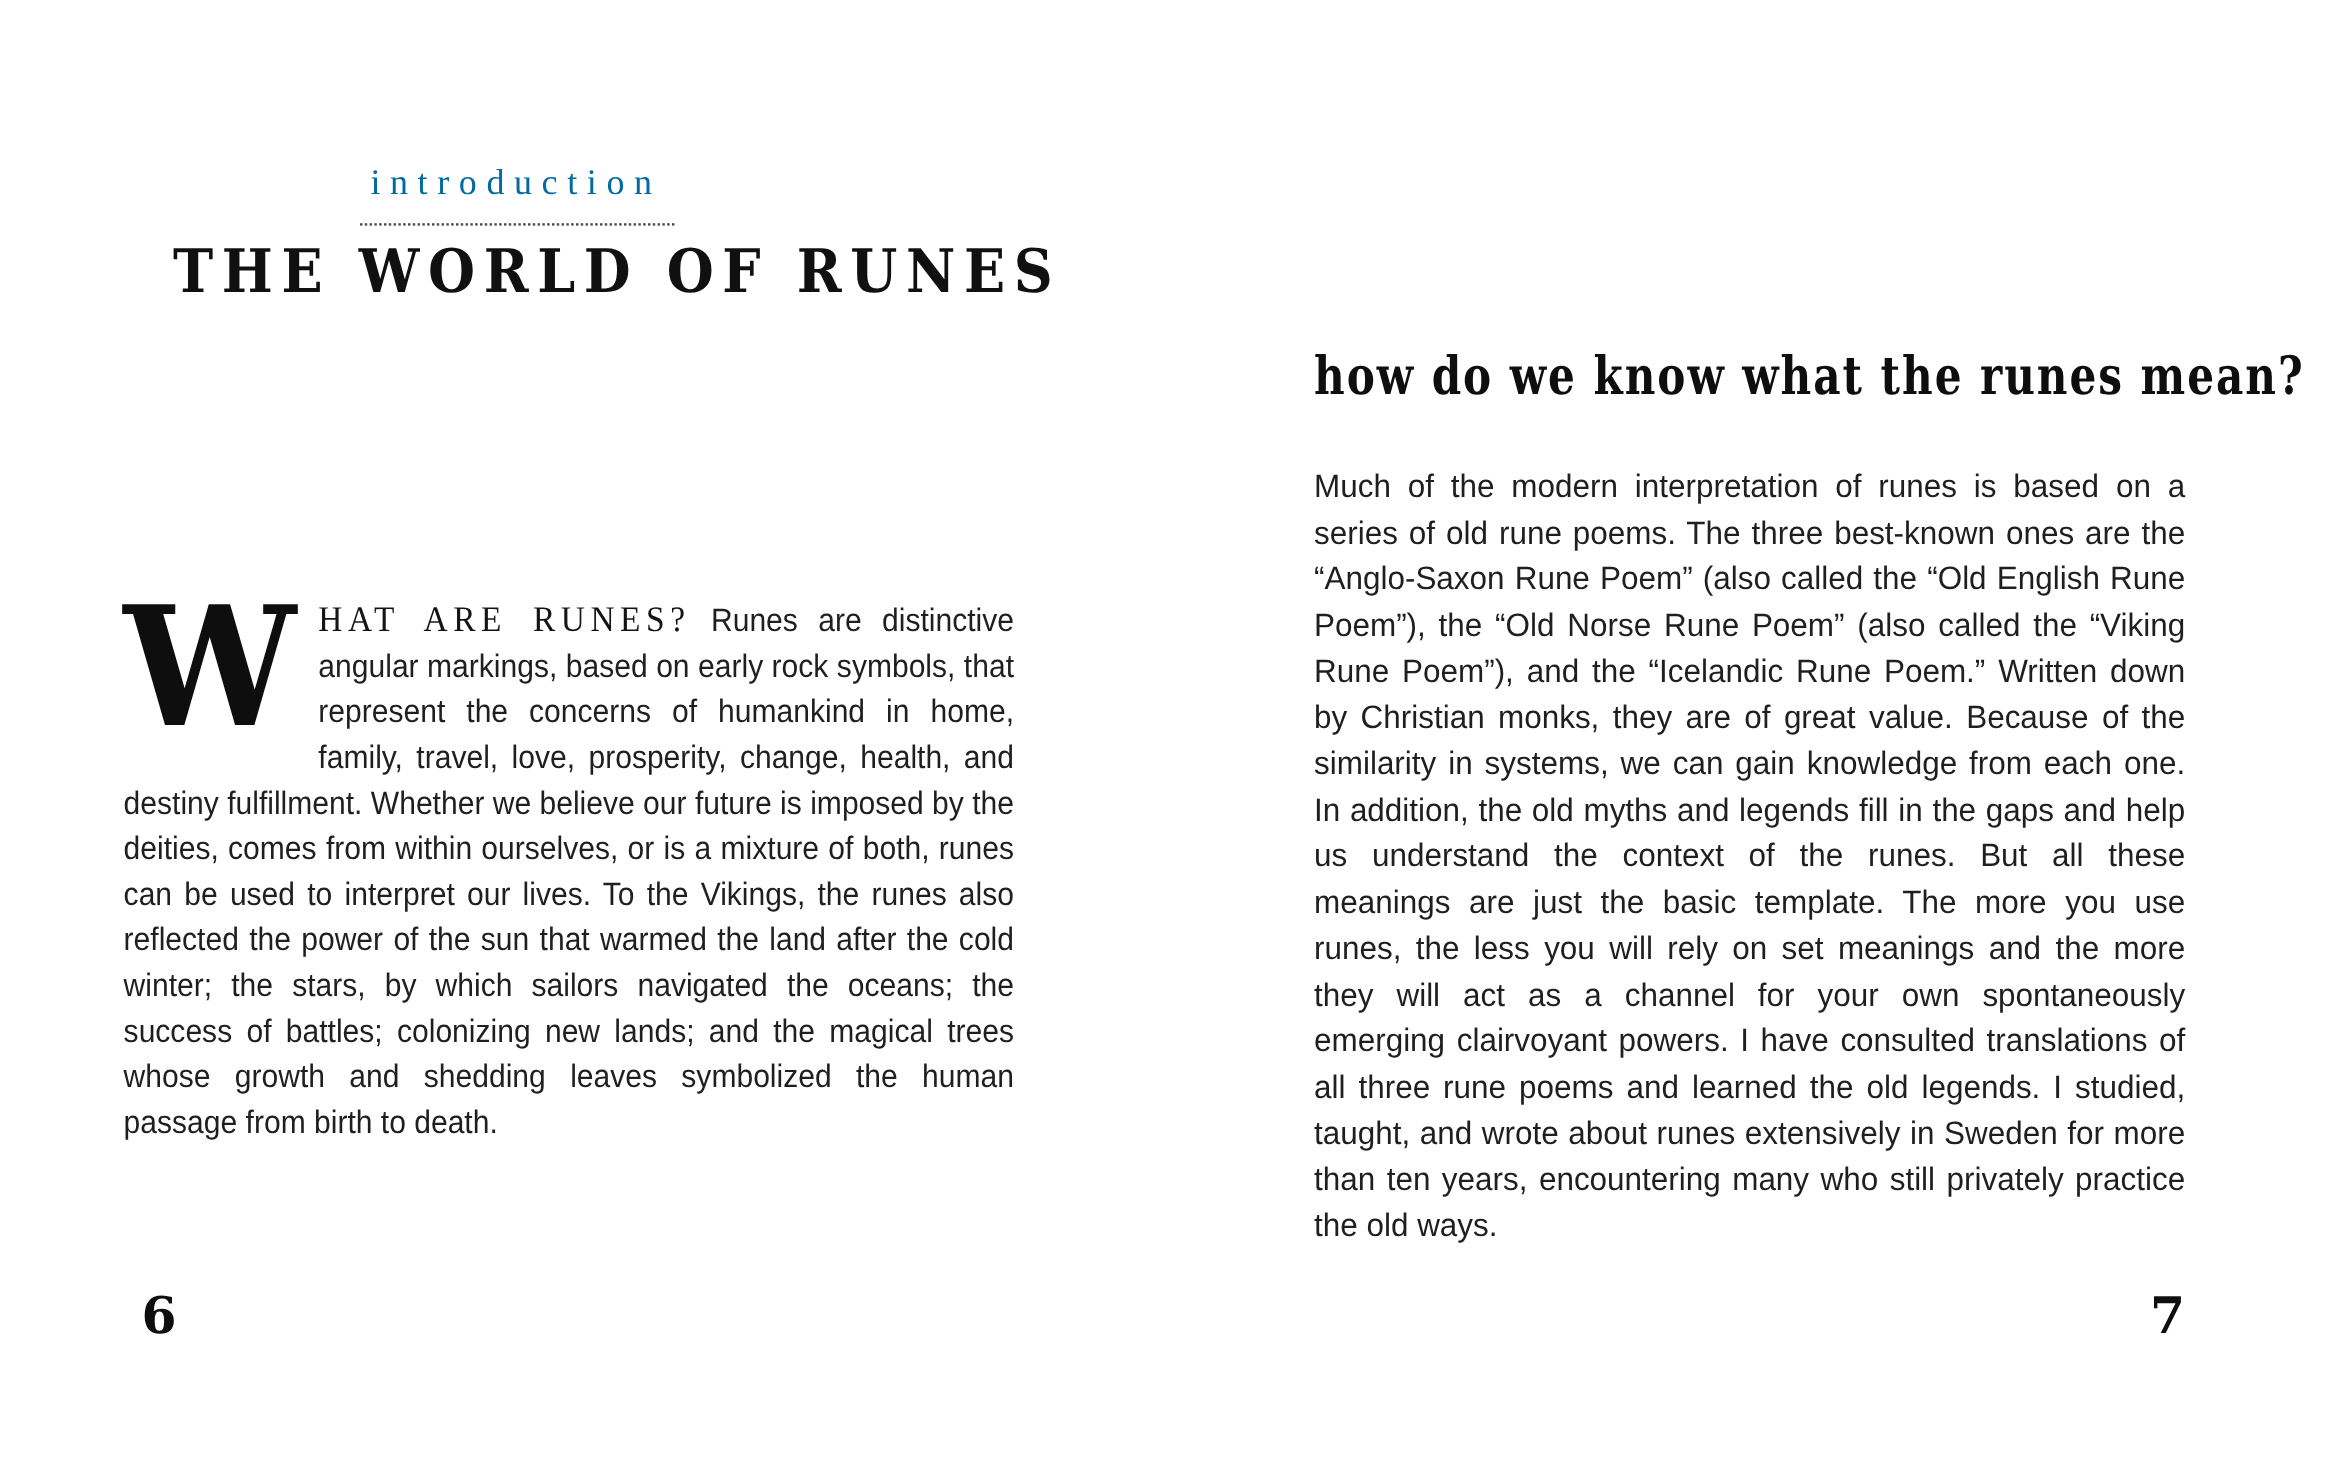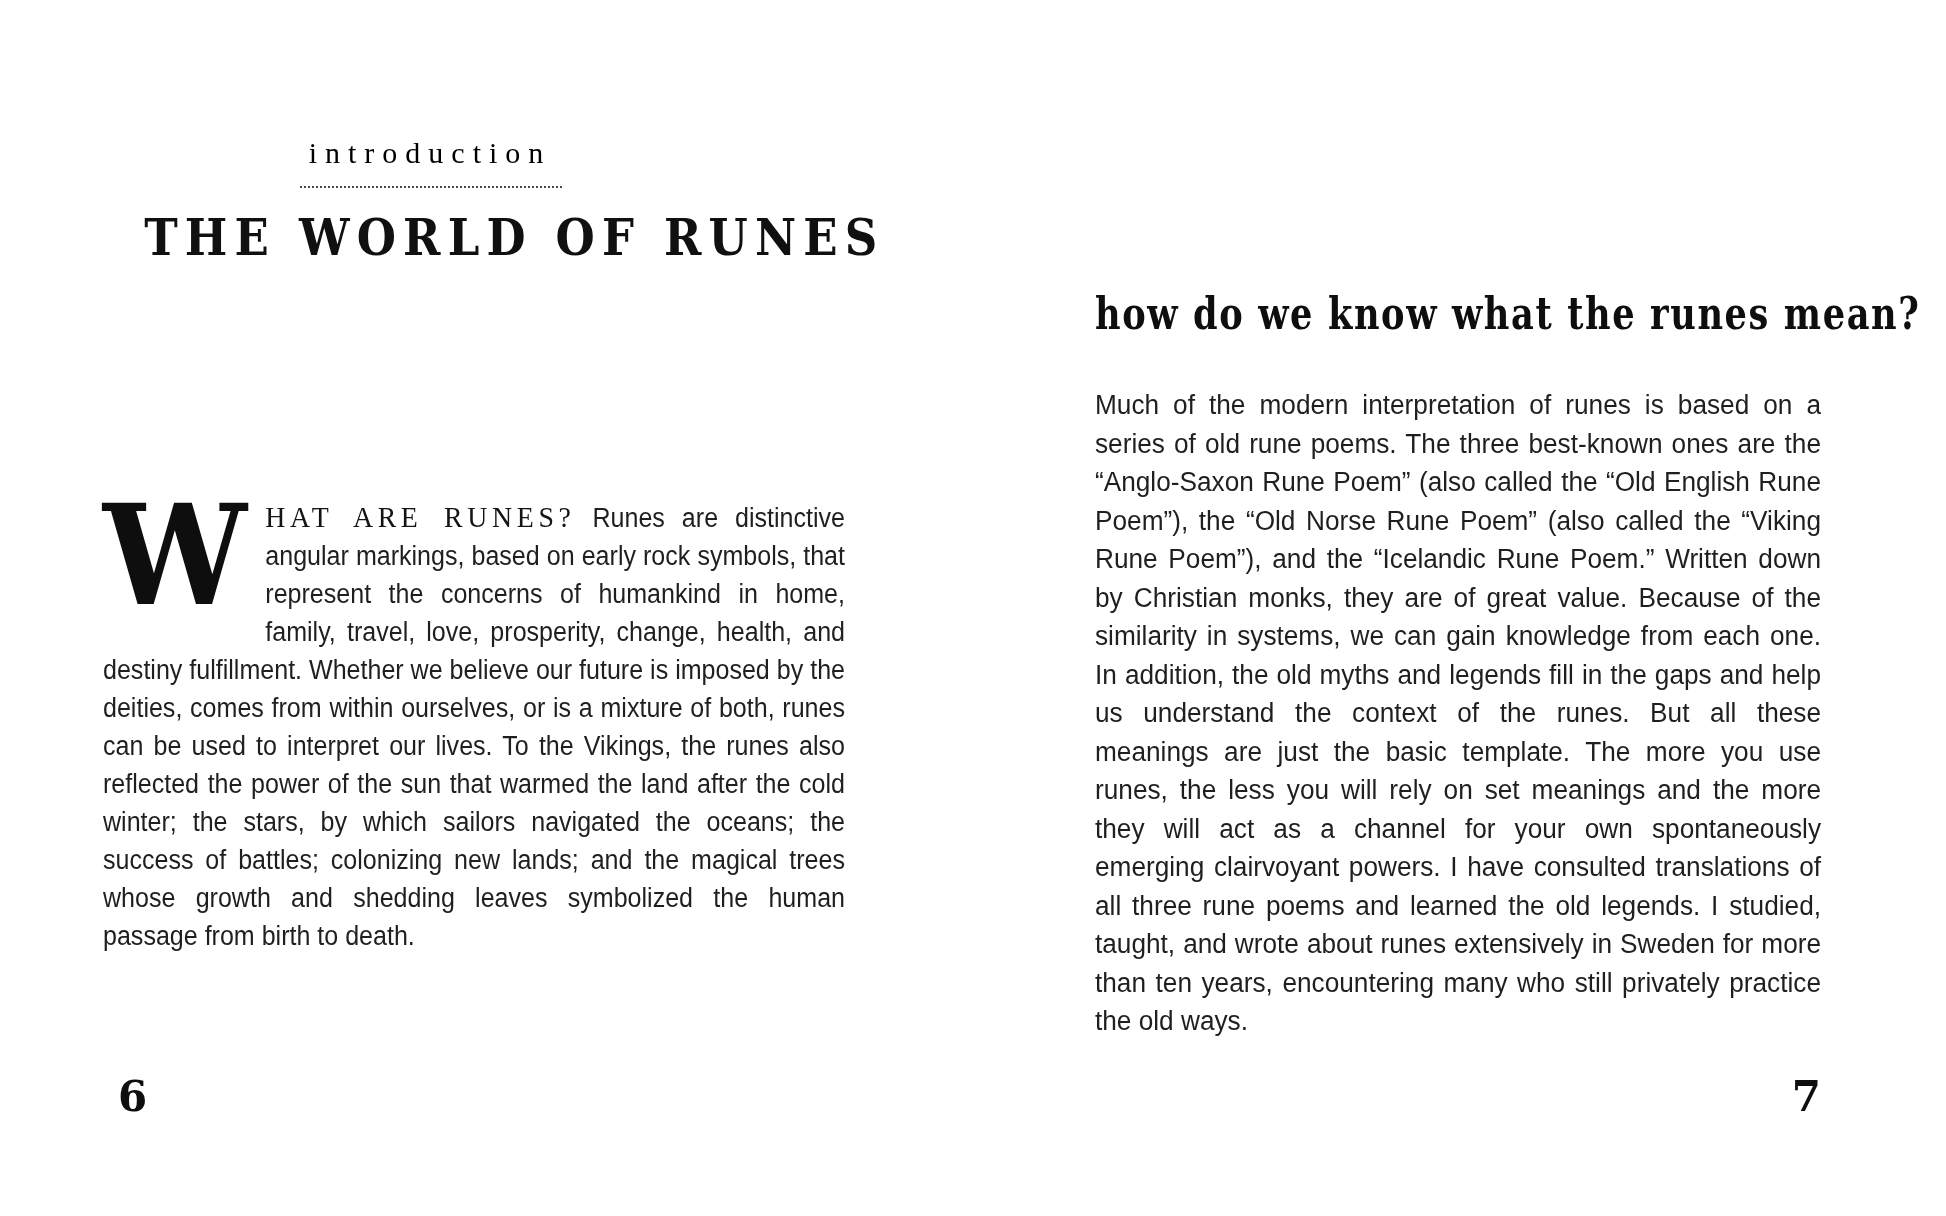--- a/index.html
+++ b/index.html
@@ -19,35 +19,35 @@
   
   .kicker {
     position: absolute;
     left: 103px;
     top: 136px;
     width: 654px;
     text-align: center;
     font-family: "Liberation Serif", serif;
     font-size: 30px;
     letter-spacing: 8px;
-    color: #000000;
+    color: #0369a1;
     white-space: nowrap;
   }
   .kicker-rule {
     position: absolute;
     left: 300px;
     top: 168px;
     width: 262px;
     height: 18px;
     border-bottom: 2px dotted #4a4a4a;
   }
   .title {
     position: absolute;
     left: 103px;
-    top: 208px;
+    top: 196px;
     width: 754px;
     margin: 0;
     text-align: center;
     font-family: "DejaVu Serif", serif;
     font-weight: 700;
     font-size: 50px;
     white-space: nowrap;
     color: #101010;
   }
   .title-inner {

